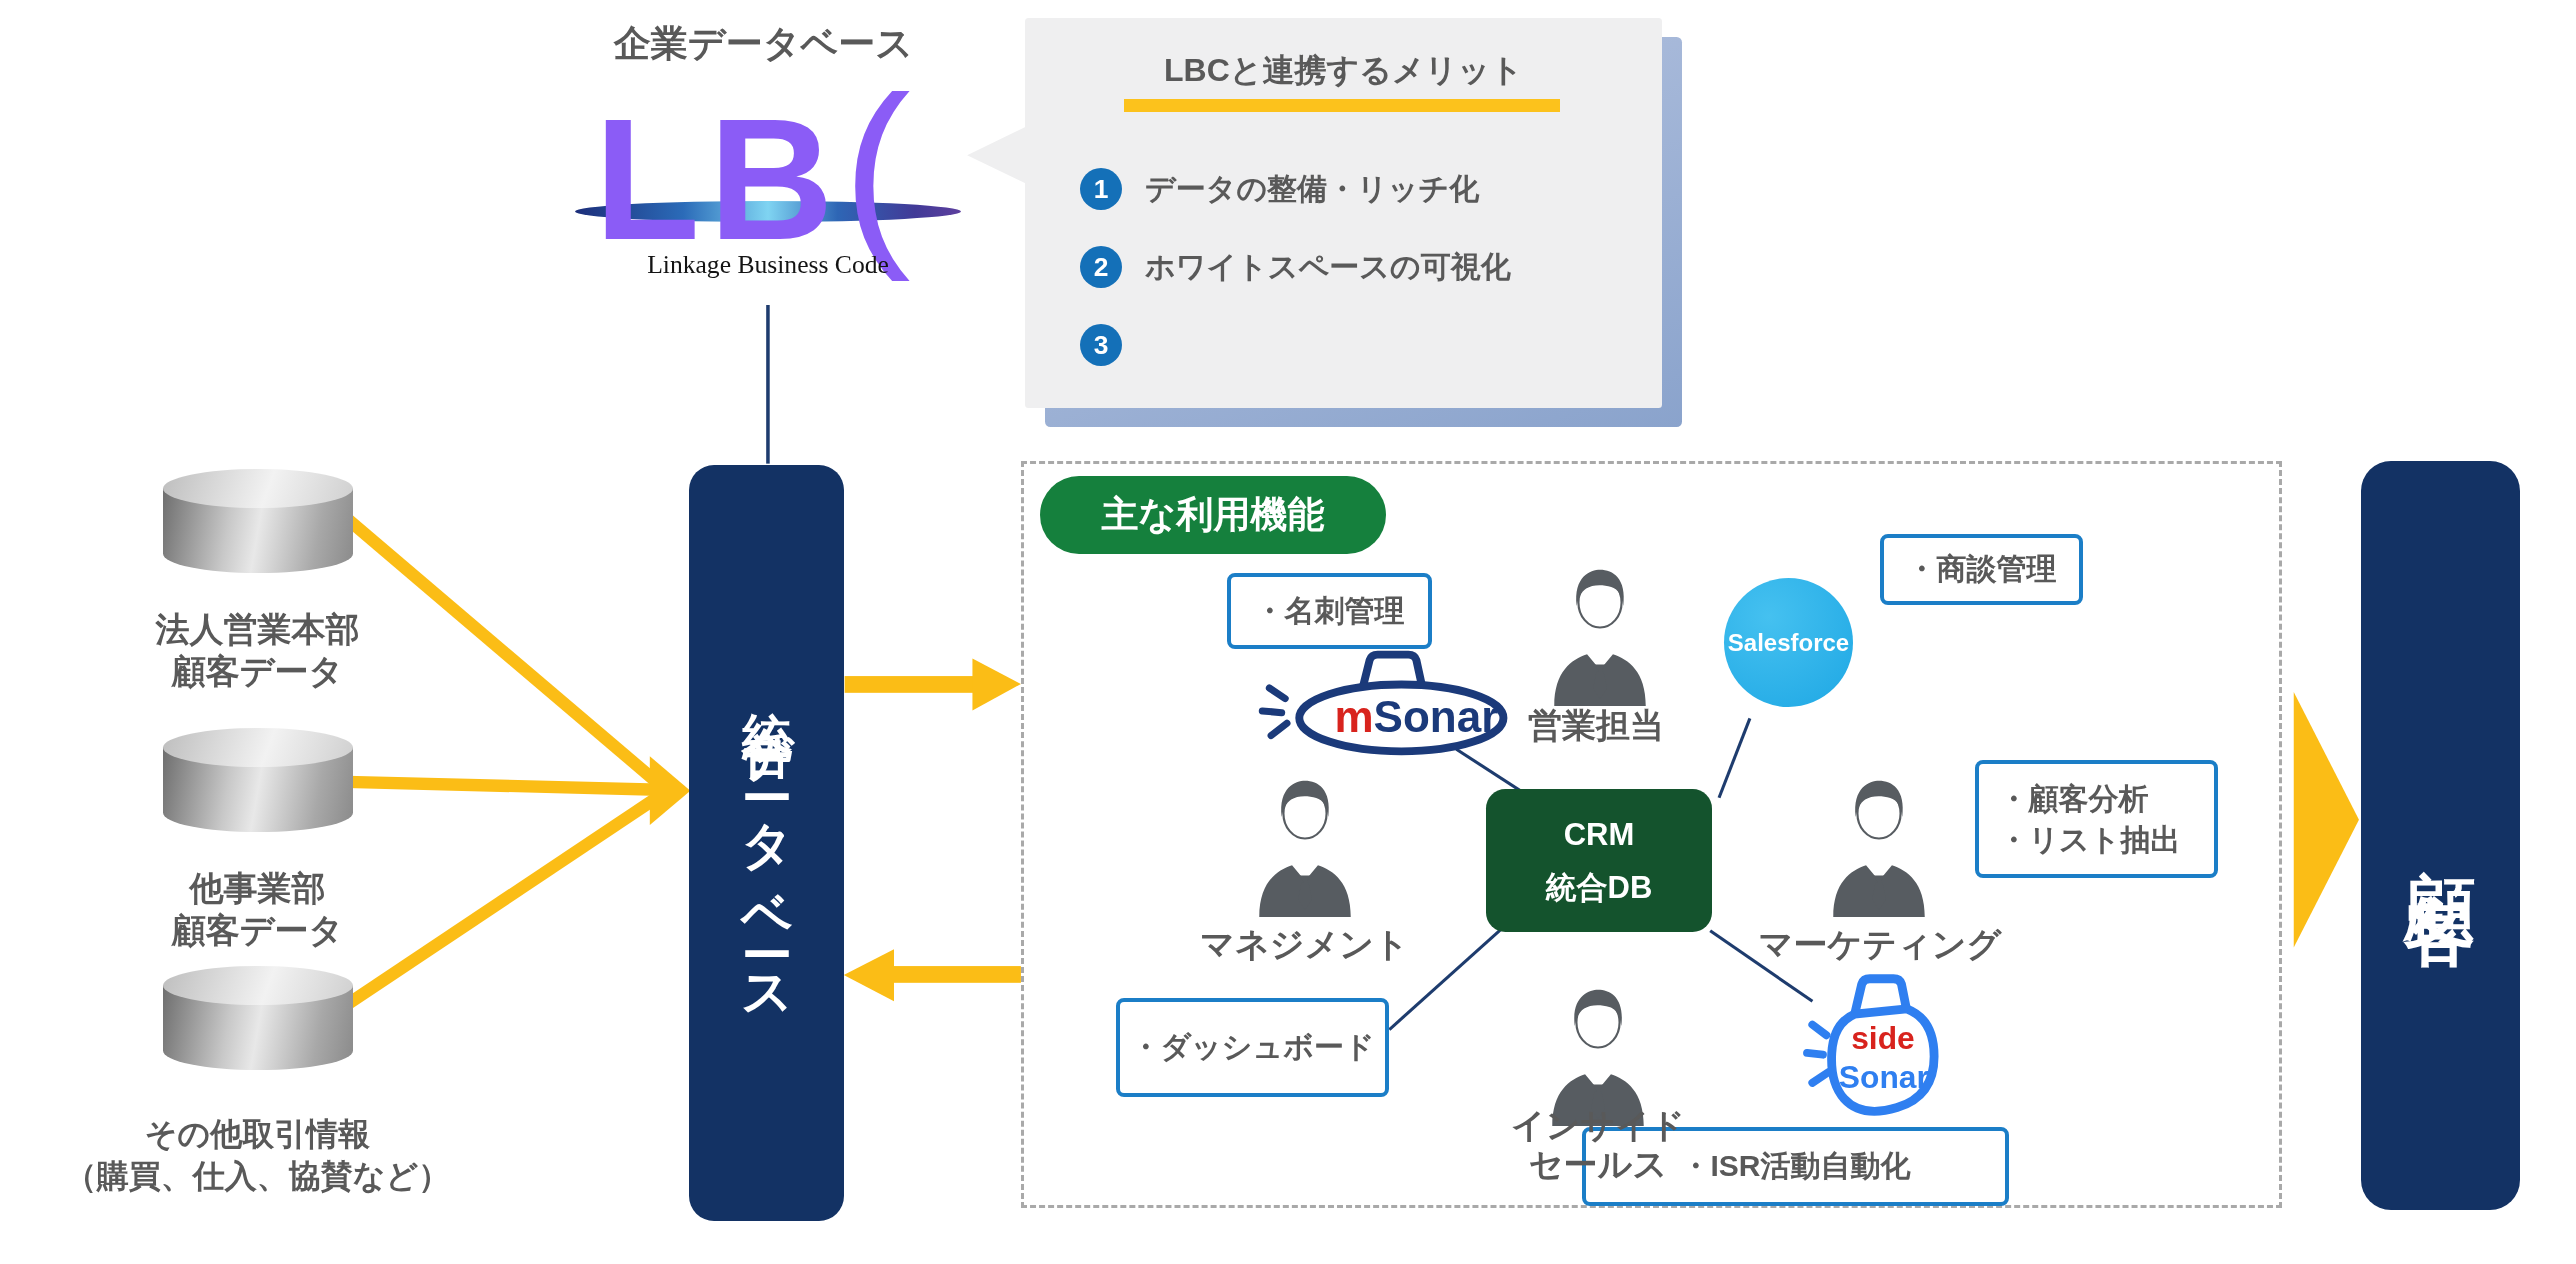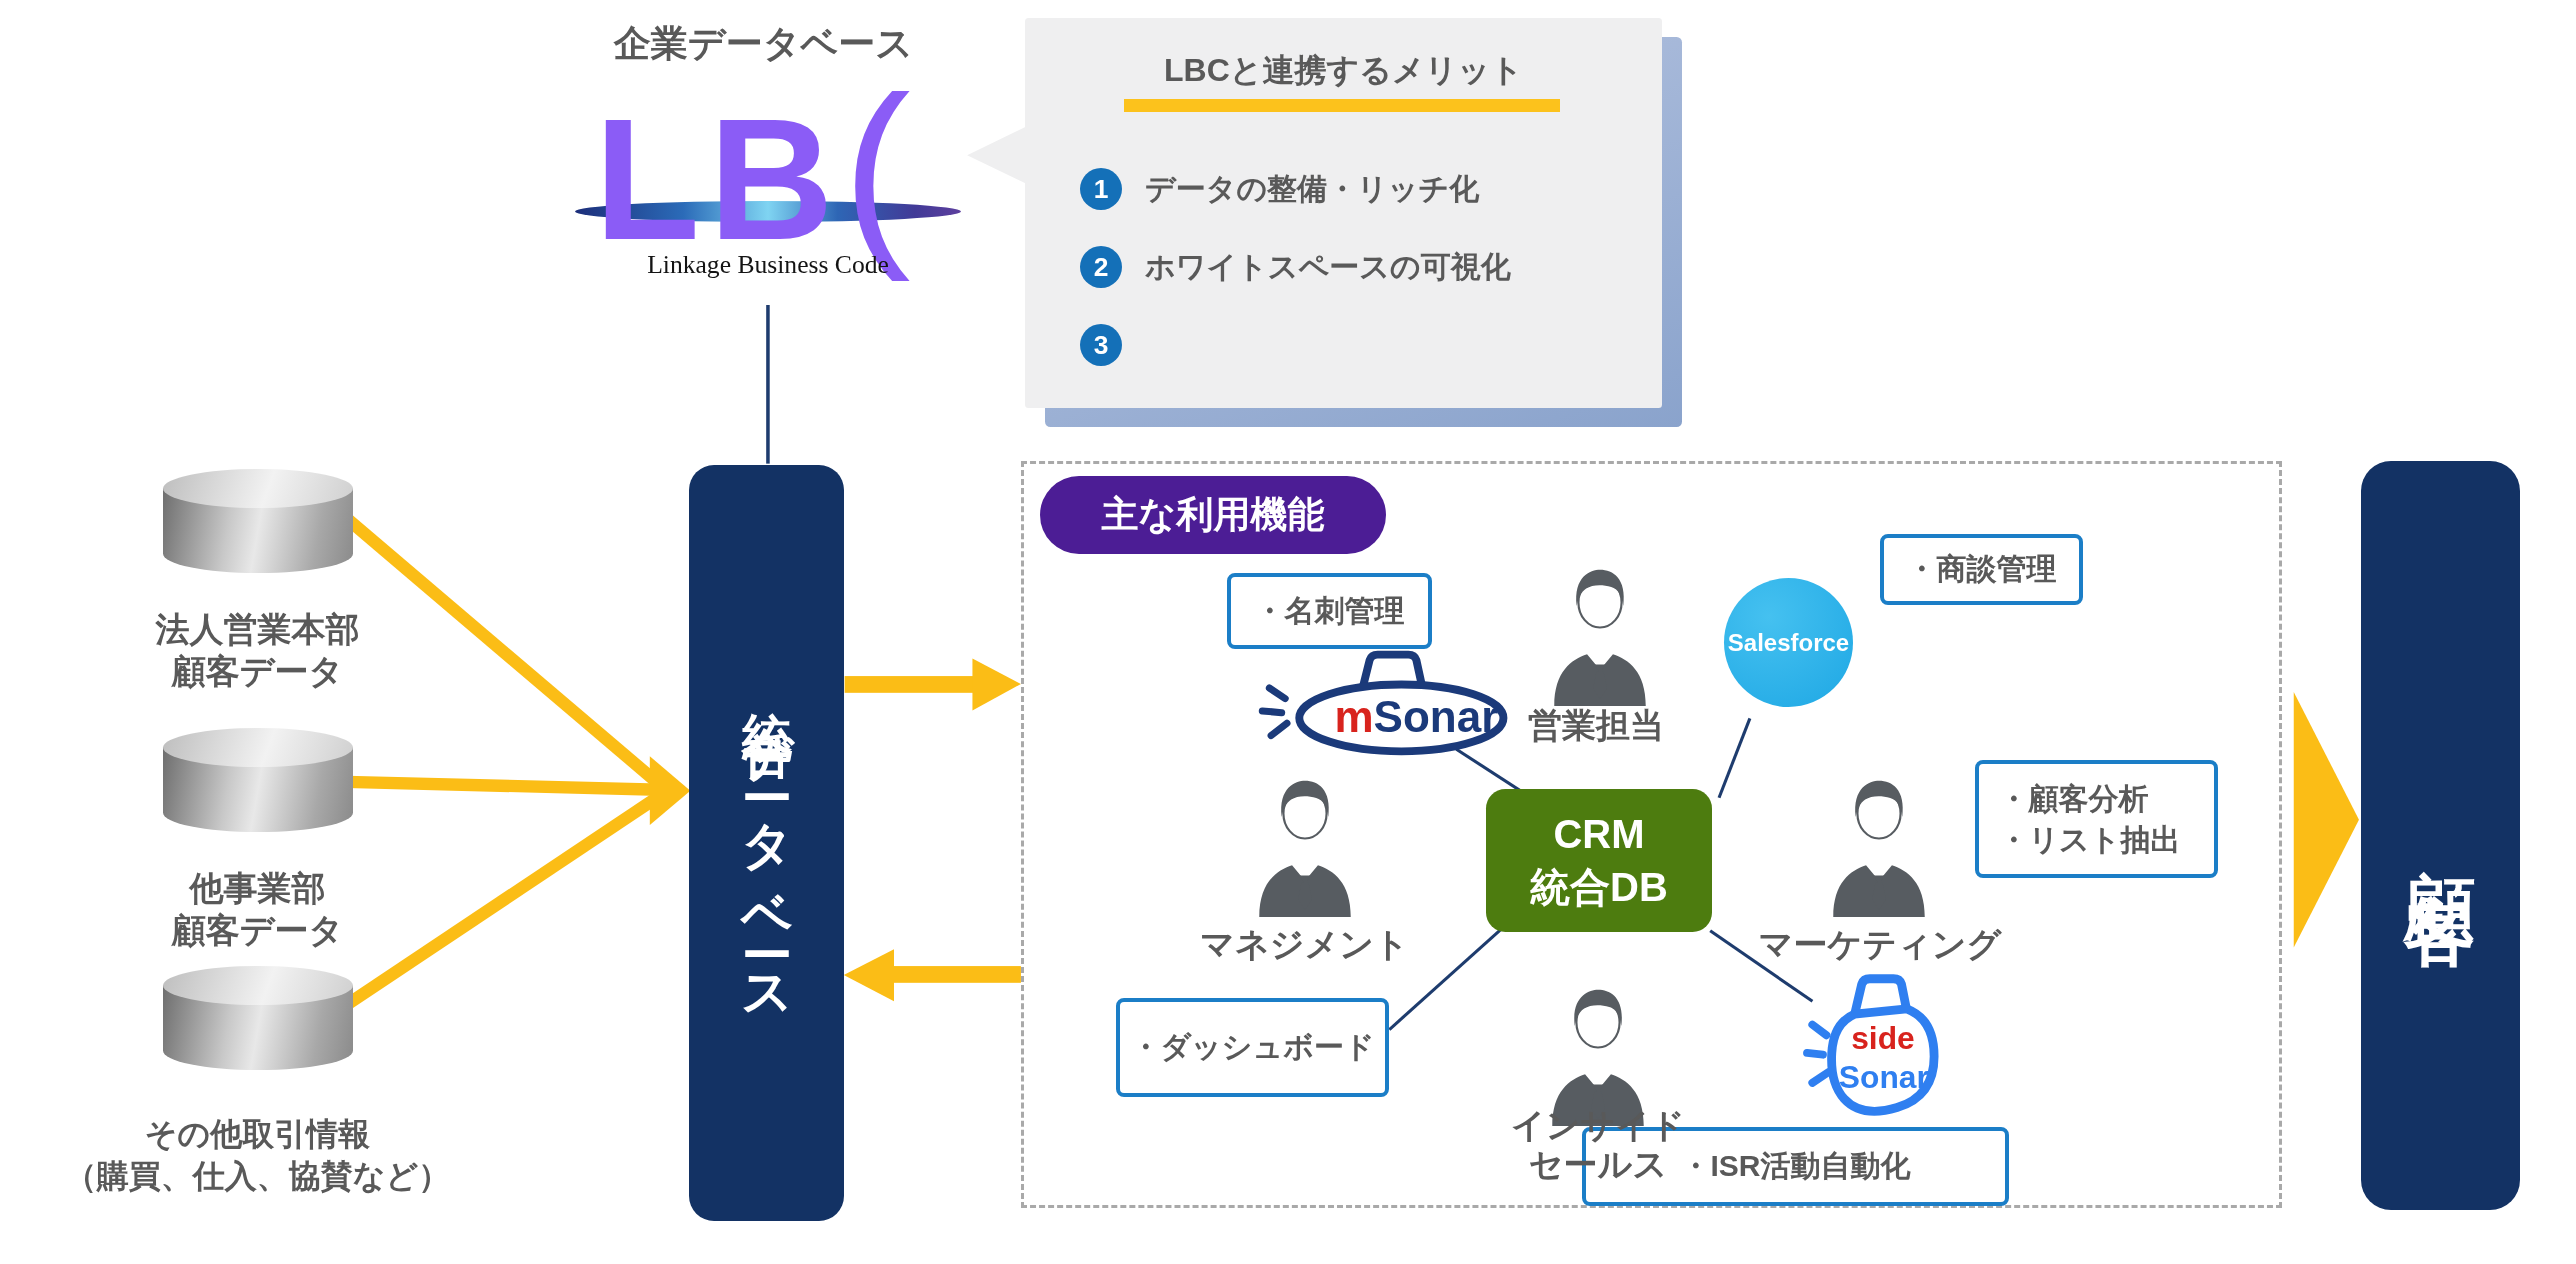--- a/index.html
+++ b/index.html
@@ -41,25 +41,25 @@
   
   .pillar{background:#133264;border-radius:25px;color:#fff;font-weight:700;}
   .idb{left:689px;top:465px;width:155px;height:756px;}
   .vtxt{writing-mode:vertical-rl;text-orientation:mixed;}
   .idb-label{font-size:51px;letter-spacing:14px;}
   .cust{left:2361px;top:461px;width:159px;height:749px;border-radius:30px;}
   .cust-label{font-size:71px;letter-spacing:25px;}
 
   
   .panel{left:1021px;top:461px;width:1261px;height:747px;border:3.5px dashed #a9a9a9;box-sizing:border-box;}
-  .badge{left:1040px;top:476px;width:346px;height:78px;border-radius:41px;background:#4c1d95;
+  .badge{left:1040px;top:476px;width:346px;height:78px;border-radius:41px;background:#15803d;
     color:#fff;font-size:37px;font-weight:700;}
   .fbox{background:#fff;border:4.4px solid #1b7ec7;border-radius:8px;font-size:30px;box-sizing:border-box;}
-  .crm{left:1486px;top:789px;width:226px;height:143px;border-radius:19.4px;background:#4d7c0f;
-    color:#fff;font-weight:700;font-size:40px;line-height:53px;}
+  .crm{left:1486px;top:789px;width:226px;height:143px;border-radius:19.4px;background:#14532d;
+    color:#fff;font-weight:700;font-size:31px;line-height:53px;}
   .sf{left:1724px;top:578px;width:129px;height:129px;border-radius:50%;
     background:radial-gradient(circle at 35% 30%,#45c1f0,#1ea7e4);color:#fff;font-weight:700;font-size:24px;}
   .role-label{font-size:34px;line-height:41px;}
 </style>
 </head>
 <body>
 
 <svg class="abs" style="left:0;top:0;" width="2576" height="1264" viewBox="0 0 2922 1434">
 
   <line x1="393" y1="588" x2="748" y2="890" stroke="#fbbd16" stroke-width="14"></line>

